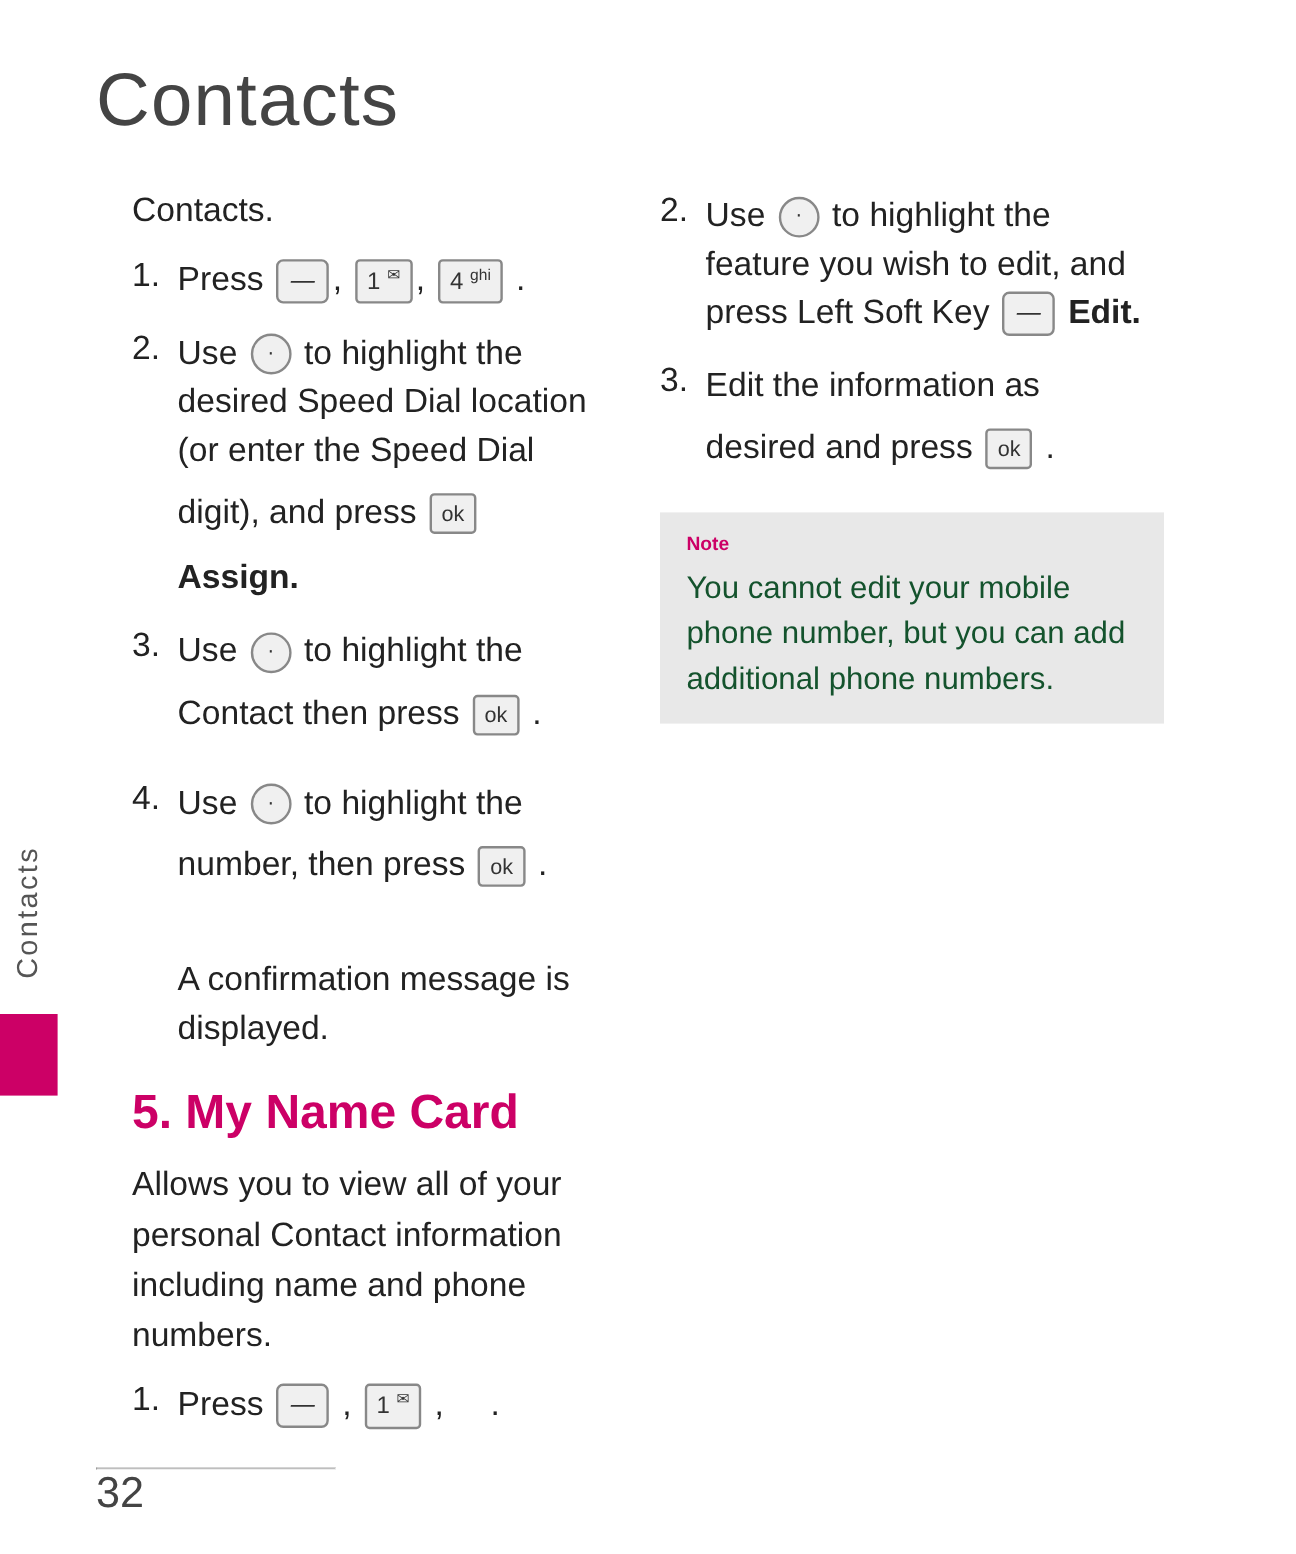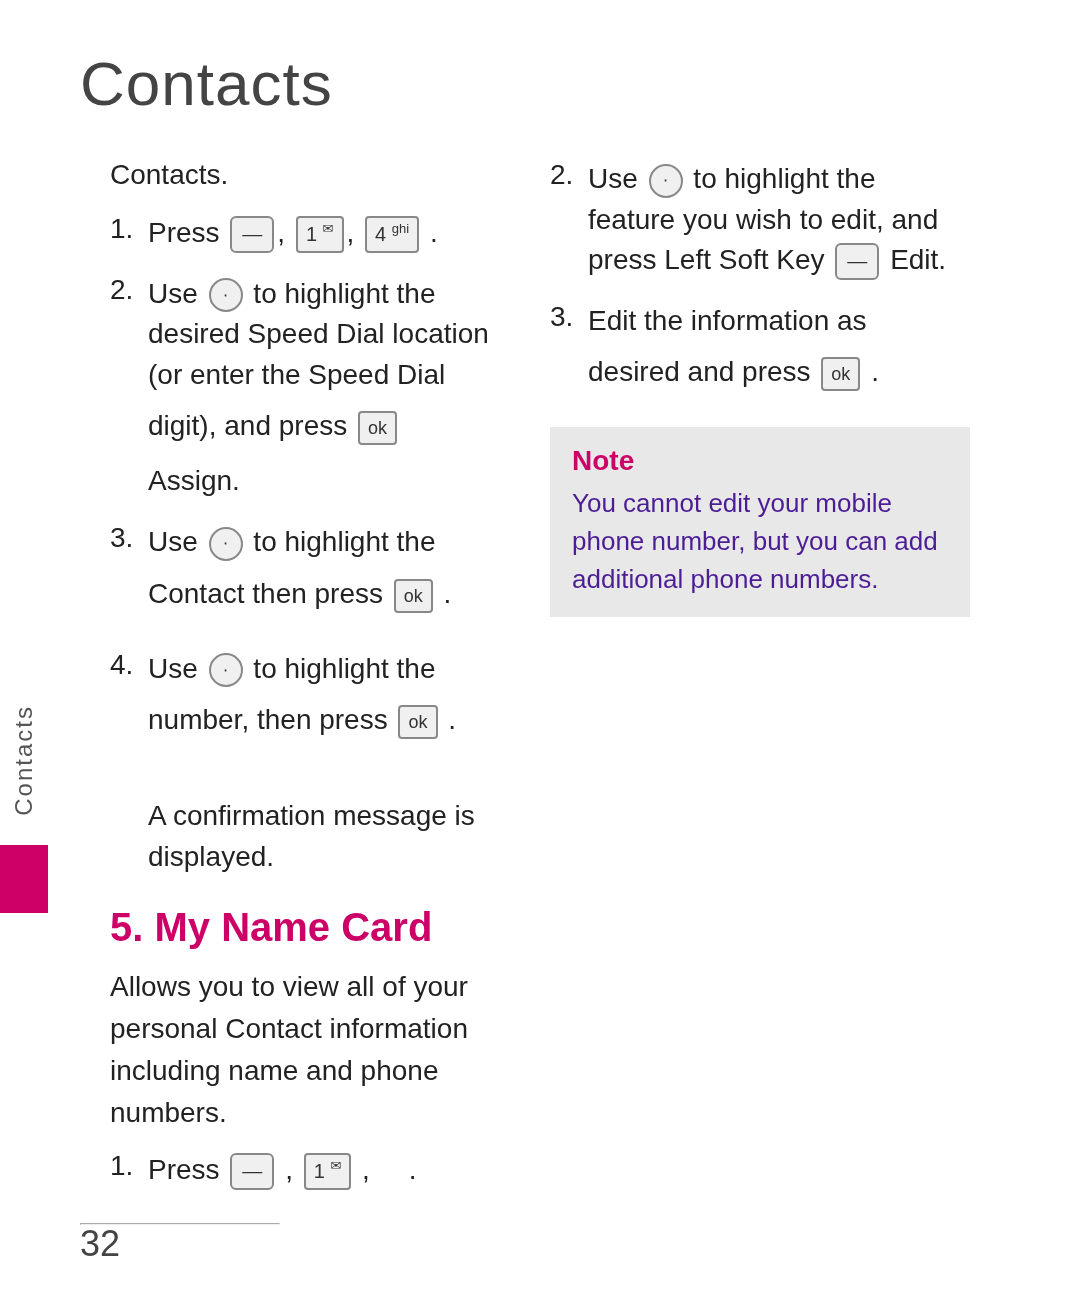--- a/index.html
+++ b/index.html
@@ -48,38 +48,38 @@
       font-size: 28px;
       min-width: 38px;
       color: #222;
     }
     .step-text {
       font-size: 28px;
       color: #222;
       line-height: 1.45;
     }
     .step-text strong {
-      font-weight: normal;
+      font-weight: bold;
     }
     .note-box {
       background: #e8e8e8;
       border: none;
       padding: 18px 22px;
       margin-top: 10px;
       margin-bottom: 10px;
     }
     .note-title {
       color: #cc0066;
       font-weight: bold;
-      font-size: 28px;
+      font-size: 16px;
       margin-bottom: 8px;
     }
     .note-text {
       font-size: 26px;
-      color: #4c1d95;
+      color: #14532d;
       line-height: 1.45;
     }
     .section-heading {
       font-size: 40px;
       font-weight: bold;
       color: #cc0066;
       margin: 28px 0 16px 0;
     }
     .section-body {
       font-size: 28px;

